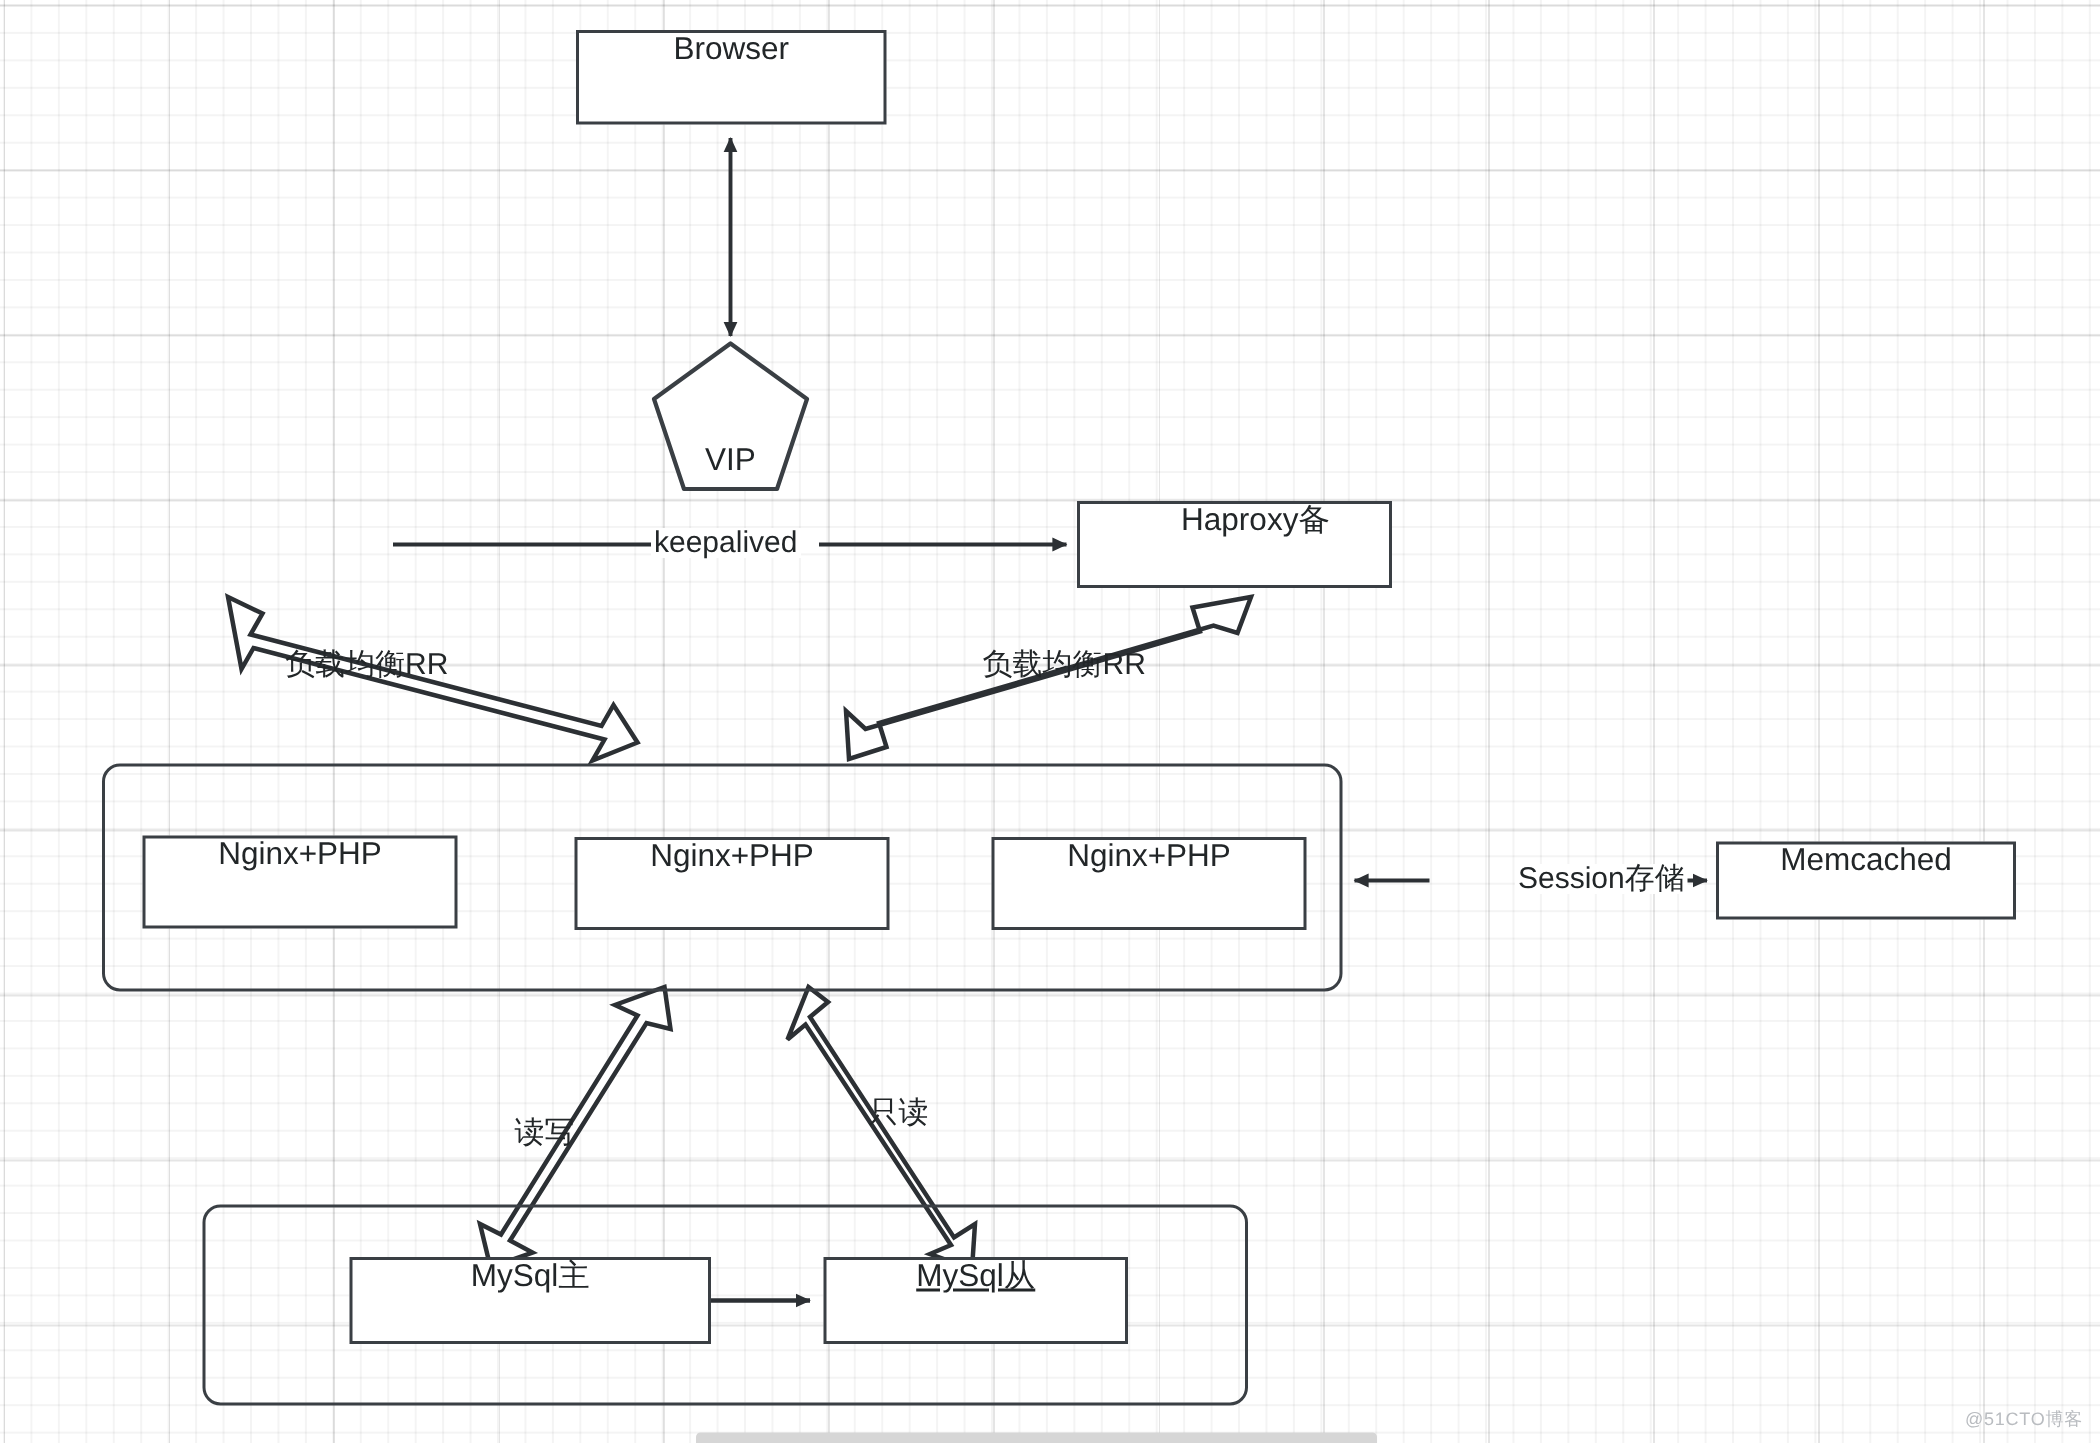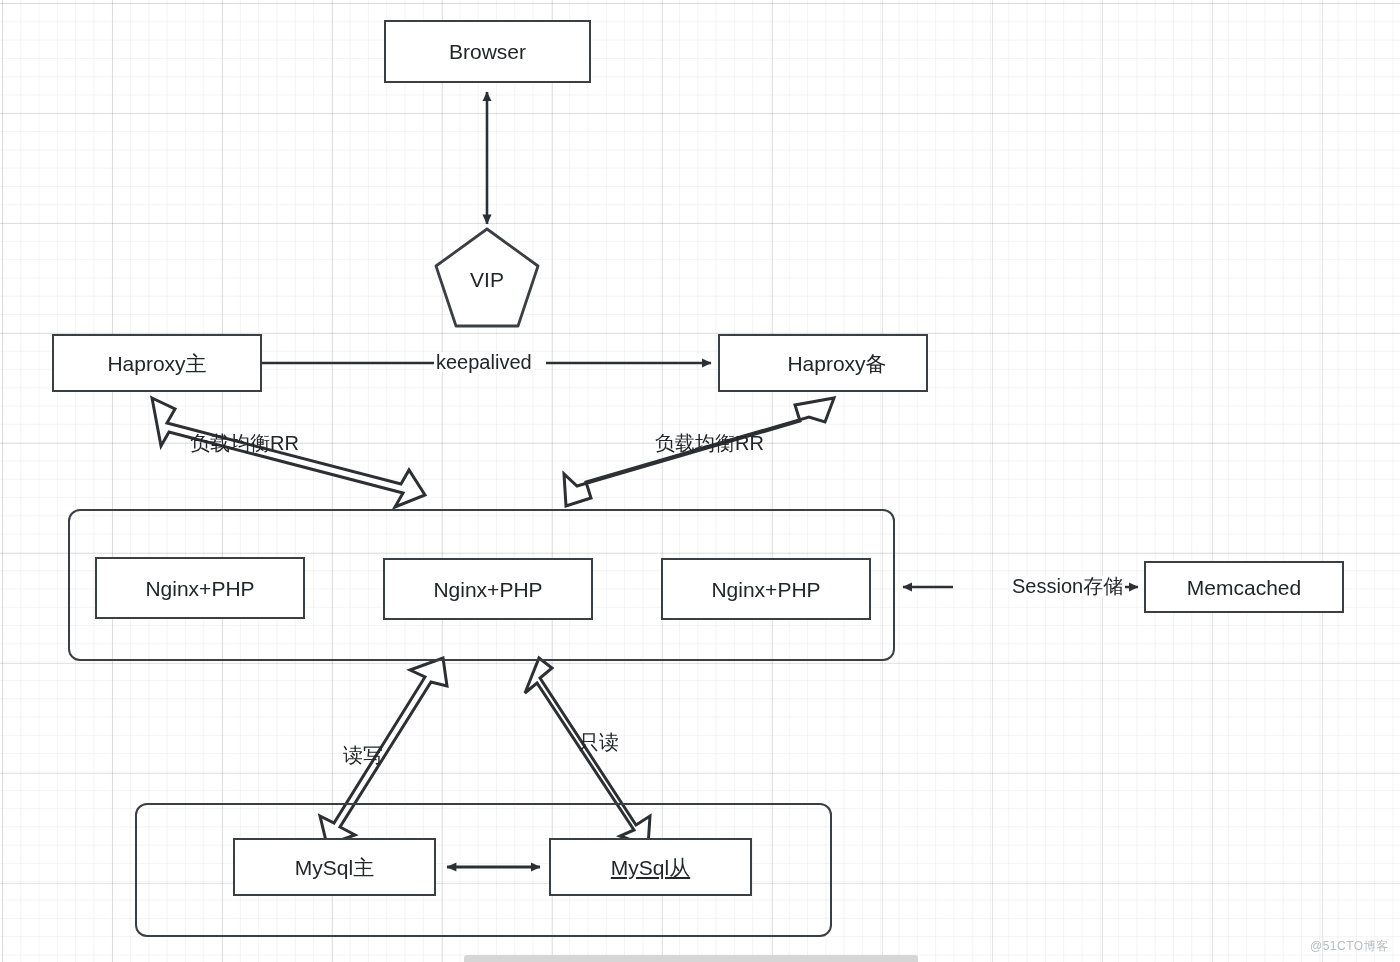--- a/index.html
+++ b/index.html
@@ -33,21 +33,20 @@
     width: 1400px;
     height: 962px;
     pointer-events: none;
   }
   .node {
     position: absolute;
     box-sizing: border-box;
     background: #ffffff;
     border: 2.5px solid #3a3f44;
     display: flex;
-    align-items: center;
     justify-content: center;
     color: #222628;
     font-size: 21px;
     line-height: 1;
     white-space: nowrap;
   }
   .node.rounded { border-radius: 0; }
   .group-box {
     position: absolute;
     box-sizing: border-box;
@@ -65,20 +64,21 @@
   }
   .edge-label.plain {
     background: #ffffff;
     padding: 0 2px;
   }
   .pentagon-label {
     position: absolute;
     font-size: 21px;
     color: #222628;
     white-space: nowrap;
+    margin-top: 27px;
   }
   .watermark {
     position: absolute;
     color: #b9bcc0;
     font-size: 12px;
     letter-spacing: 0.5px;
     white-space: nowrap;
   }
   .bottom-strip {
     position: absolute;
@@ -145,23 +145,20 @@
   </svg>
 
   <div class="node" style="left:384px; top:20px; width:207px; height:63px;">
     <span>Browser</span>
   </div>
 
   <div class="pentagon-label" style="left:436px; top:268px; width:102px; text-align:center;">
     <span>VIP</span>
   </div>
 
-  <div class="node" style="left:52px; top:334px; width:210px; height:58px;">
-    <span>Haproxy主</span>
-  </div>
 
   <div class="node" style="left:718px; top:334px; width:210px; height:58px;padding-left:28px;">
     <span>Haproxy备</span>
   </div>
 
   <div class="group-box" style="left:68px; top:509px; width:827px; height:152px;"></div>
 
   <div class="node" style="left:95px; top:557px; width:210px; height:62px;">
     <span>Nginx+PHP</span>
   </div>
@@ -173,21 +170,21 @@
   <div class="node" style="left:661px; top:558px; width:210px; height:62px;">
     <span>Nginx+PHP</span>
   </div>
 
   <div class="node rounded" style="left:1144px; top:561px; width:200px; height:52px;">
     <span>Memcached</span>
   </div>
 
   <div class="group-box" style="left:135px; top:803px; width:697px; height:134px;"></div>
 
-  <div class="node" style="left:233px; top:838px; width:203px; height:58px;">
+  <div class="node" style="left:233px; top:838px; width:241px; height:58px;">
     <span>MySql主</span>
   </div>
 
   <div class="node" style="left:549px; top:838px; width:203px; height:58px;text-decoration:underline;">
     <span>MySql从</span>
   </div>
 
   <div class="edge-label plain" style="left:434px; top:352px;">
     <span>keepalived</span>
   </div>

